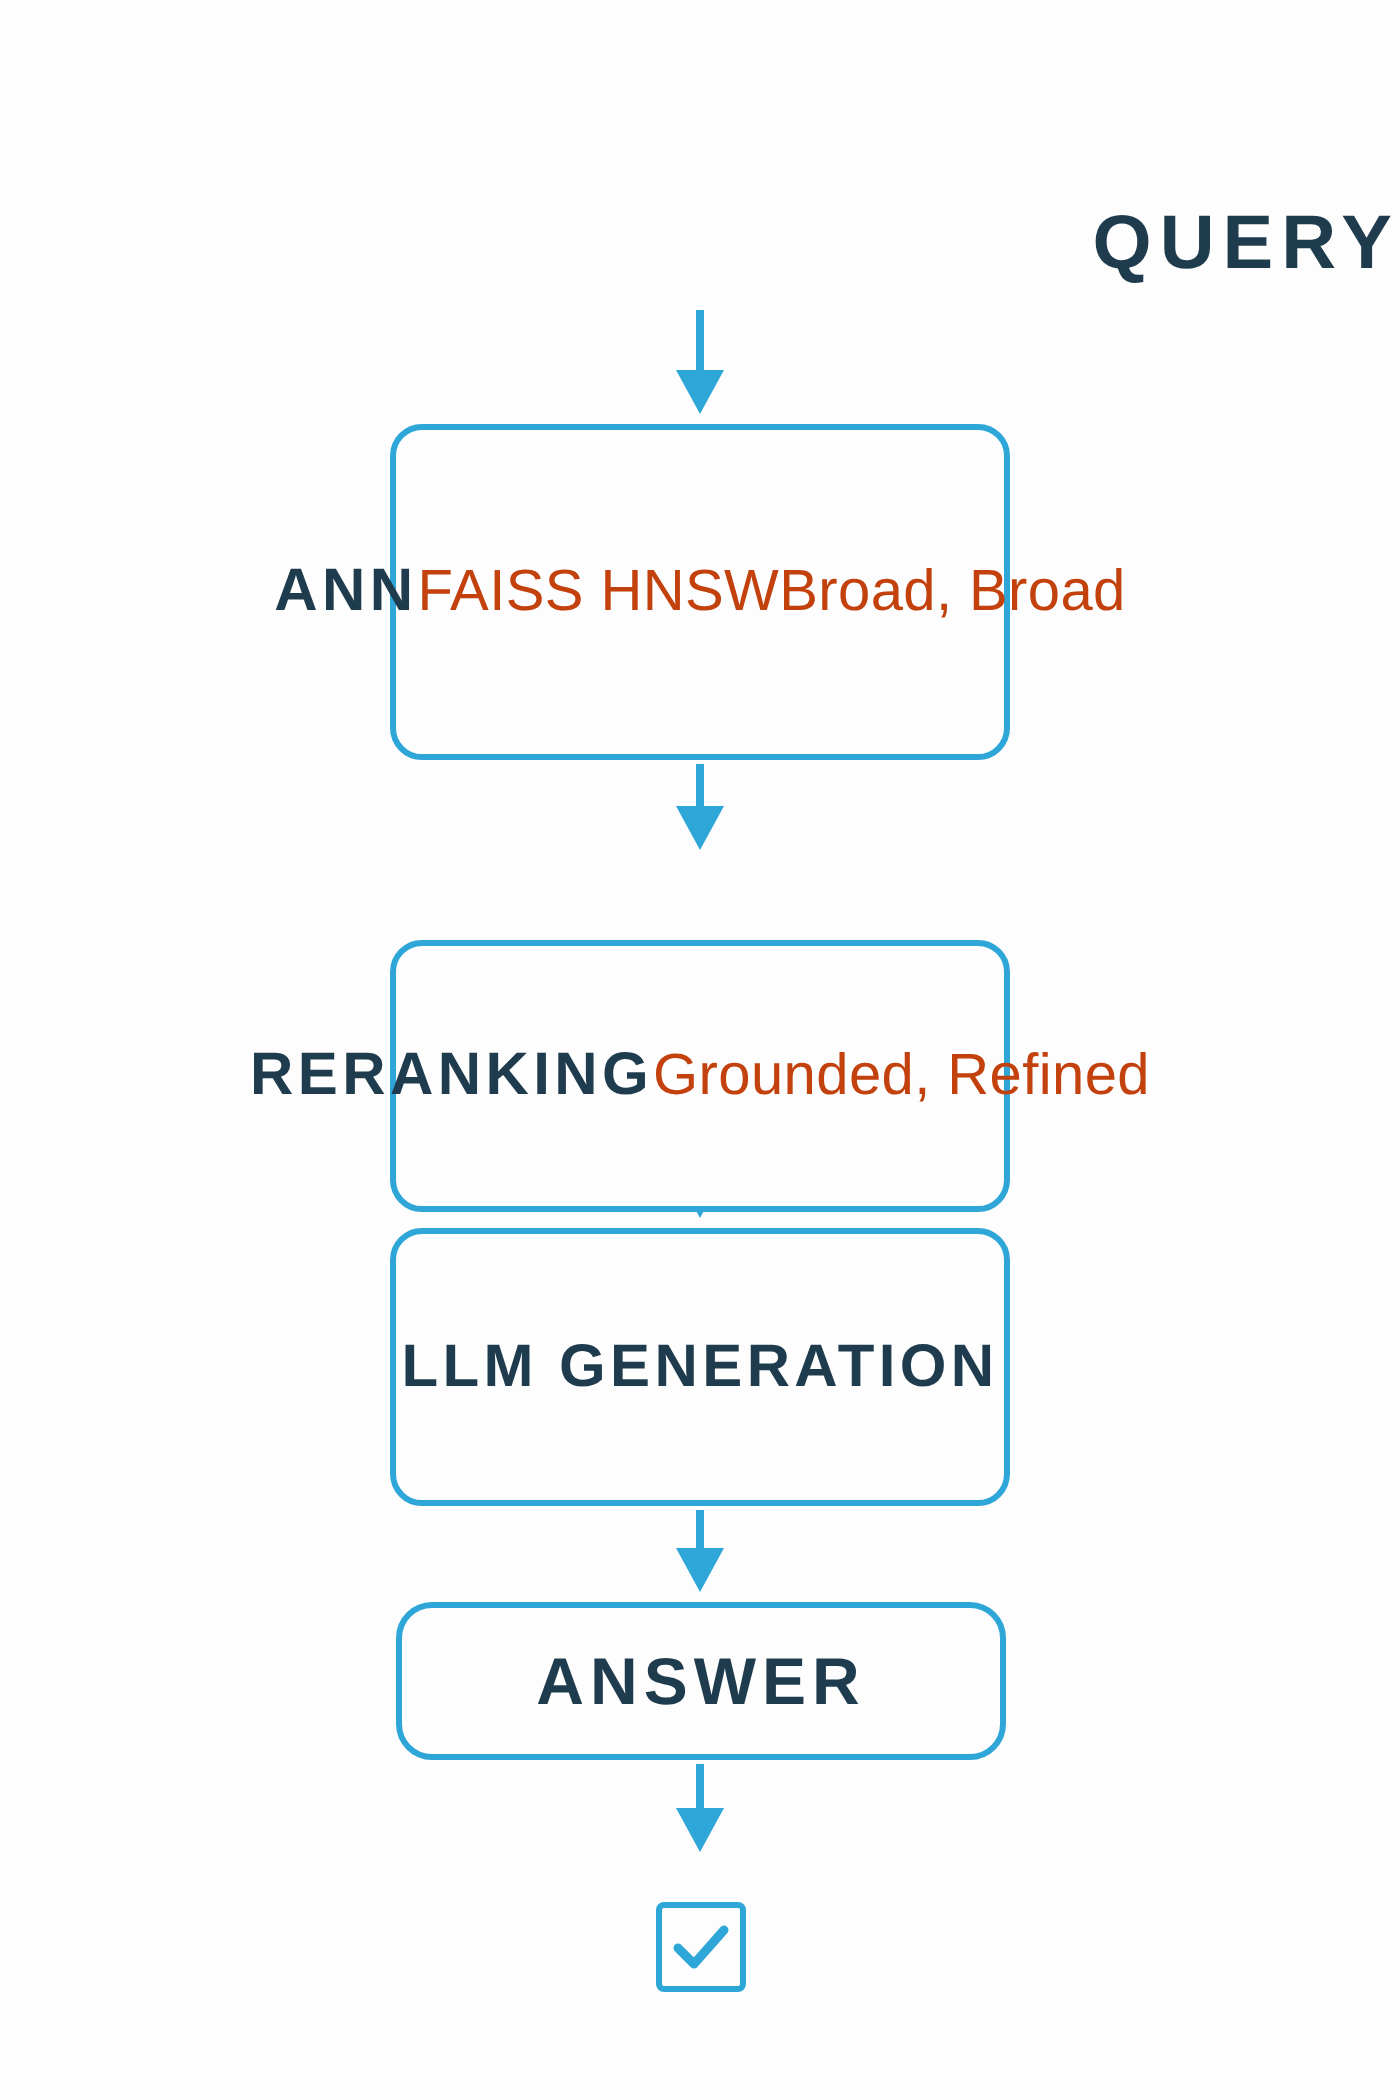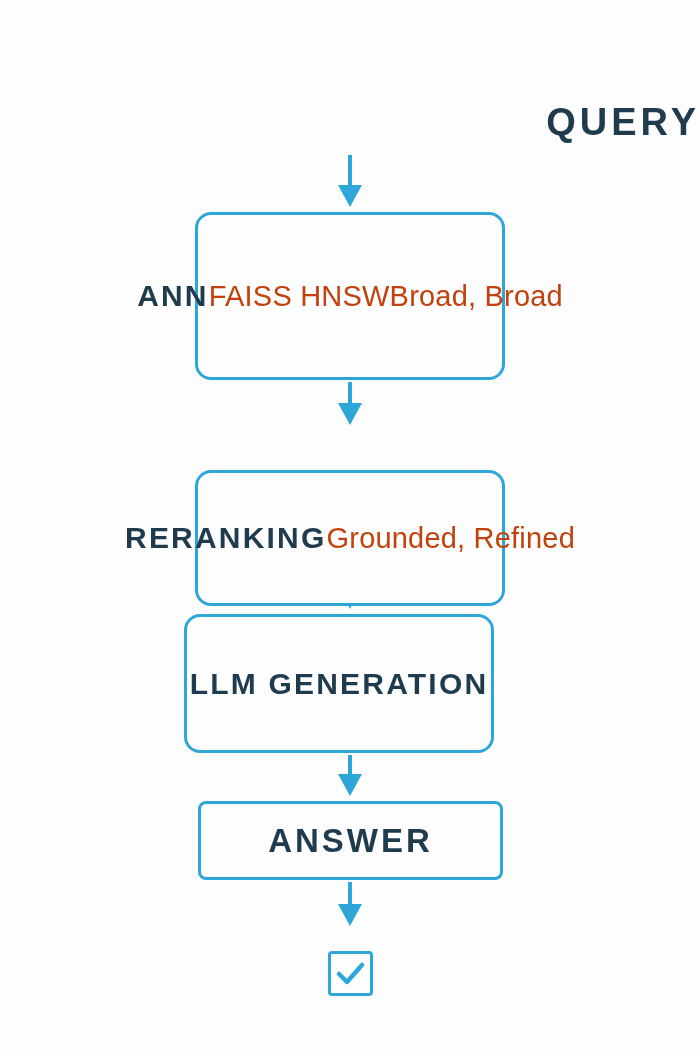--- a/index.html
+++ b/index.html
@@ -62,23 +62,23 @@
     color: #c2410c;
     font-weight: 400;
     font-size: 29px;
     line-height: 30px;
     letter-spacing: 0.2px;
     white-space: nowrap;
   }
 
   #node-ann       { left: 195px; top: 212px; width: 310px; height: 168px; }
   #node-rerank    { left: 195px; top: 430px; width: 310px; height: 136px; margin-top: 40px; }
-  #node-llm       { left: 184px; top: 614px; width: 310px; height: 139px; }
+  #node-llm       { left: 195px; top: 614px; width: 310px; height: 139px; }
   #node-answer    { left: 198px; top: 801px; width: 305px; height: 79px;
-                    border-radius: 8px; text-align: right; }
+                    border-radius: 18px; text-align: right; }
   #node-answer .title { font-size: 33px; letter-spacing: 3px; }
 
   
   .arrow {
     position: absolute;
     left: 0;
     top: 0;
   }
 
   

